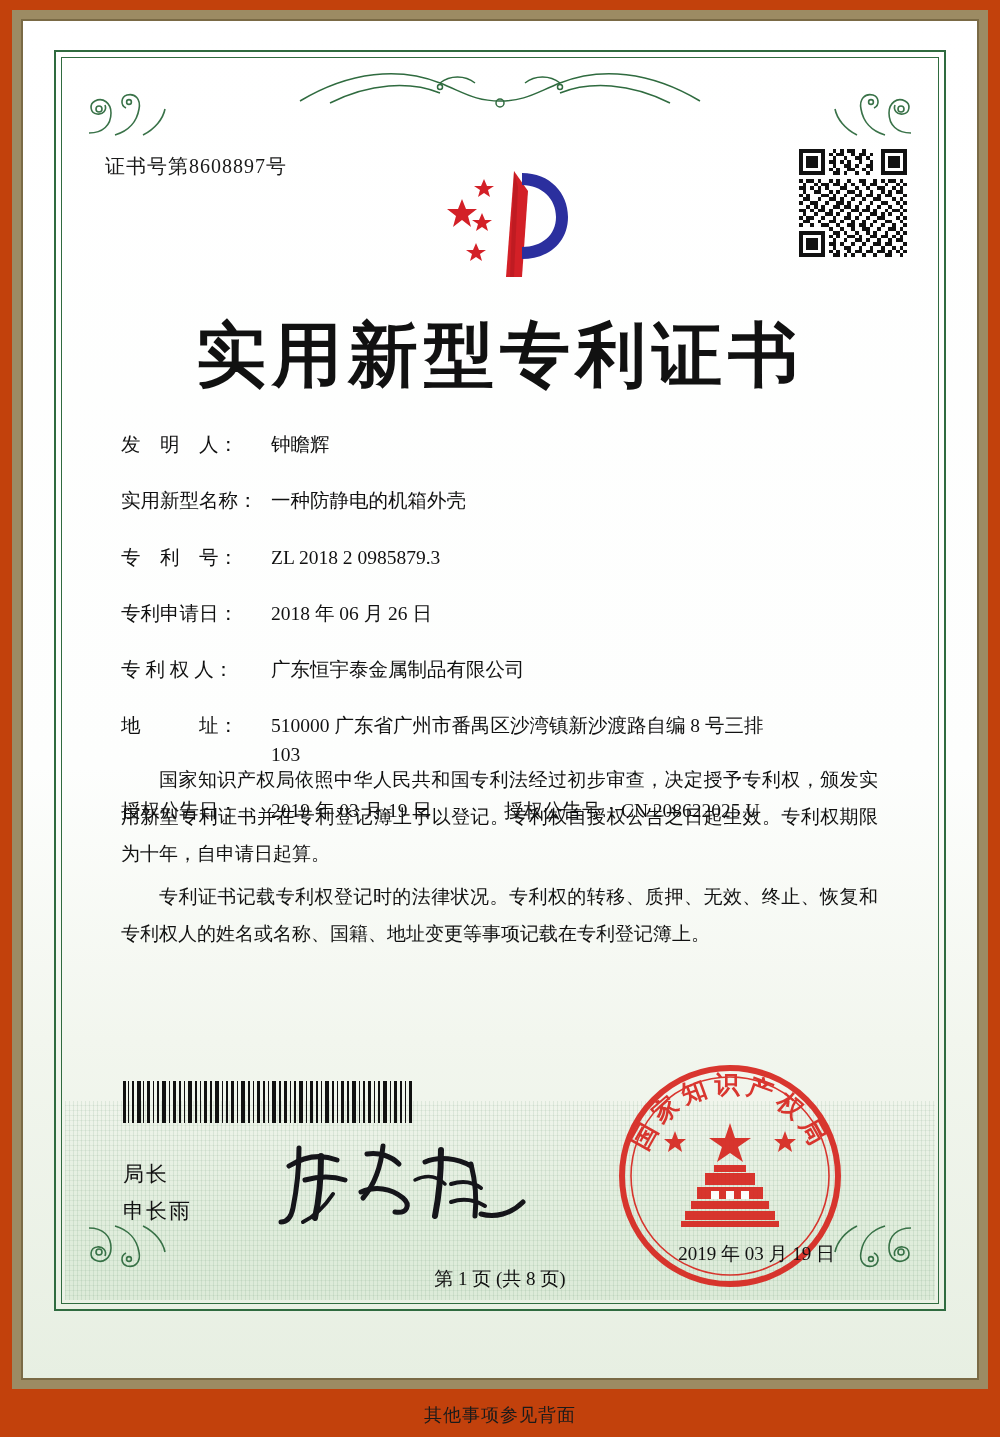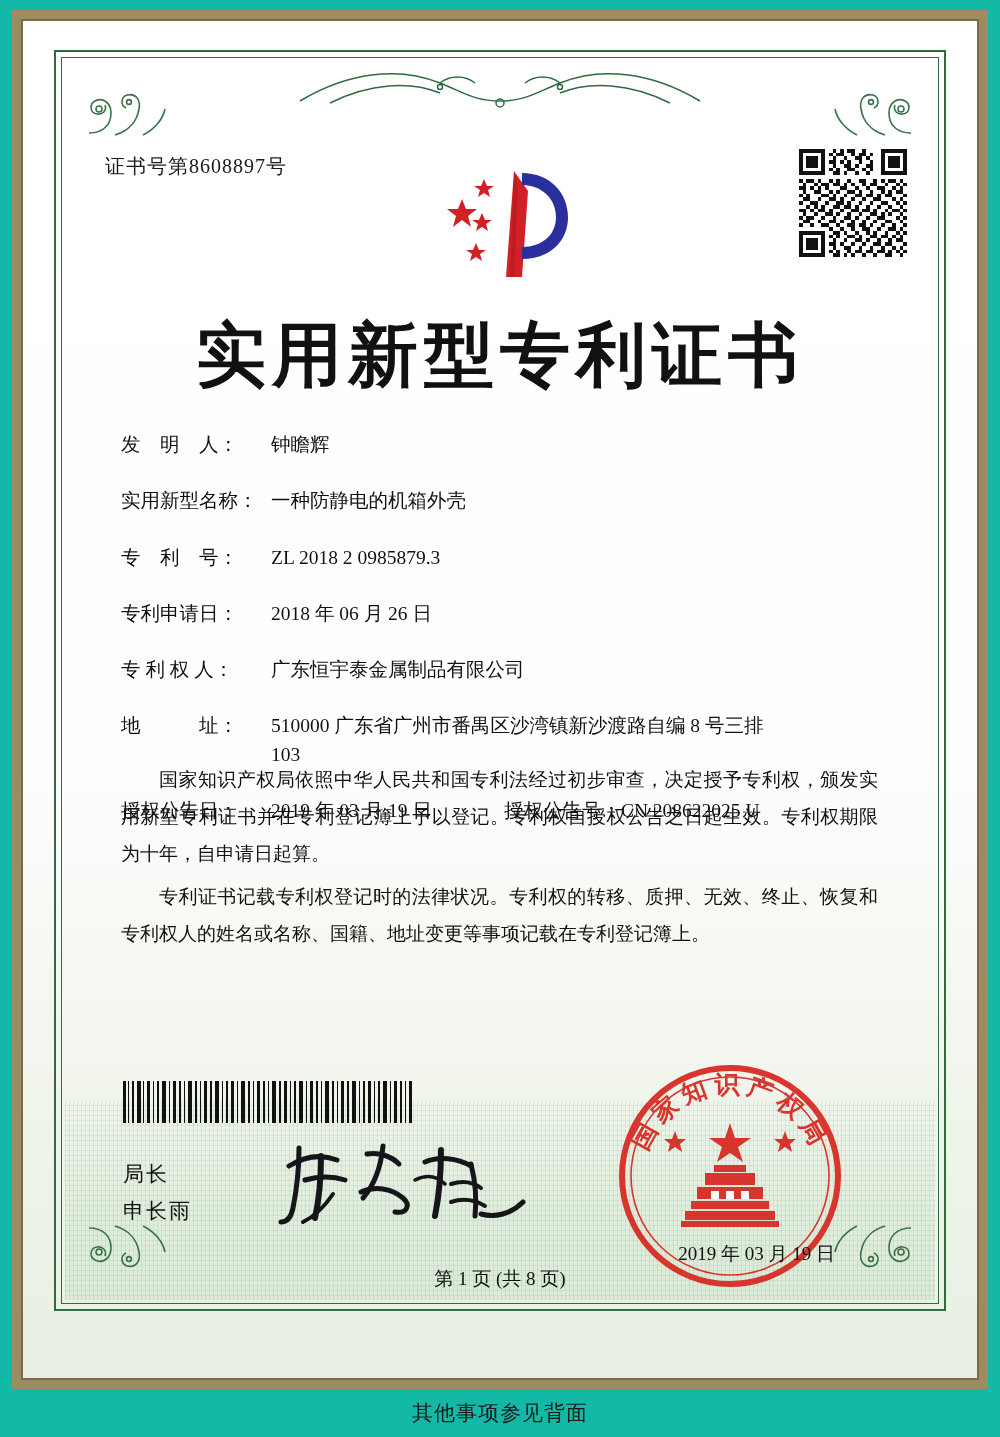--- a/index.html
+++ b/index.html
@@ -12,21 +12,21 @@
     height: 1437px;
     font-family: "Liberation Serif", "DejaVu Serif", serif;
     overflow: hidden;
   }
 
   
   .page {
     position: relative;
     width: 1000px;
     height: 1437px;
-    background: #14b8a6;
+    background: #c2410c;
     box-sizing: border-box;
     padding-left: 20px;
   }
 
   
   .frame-outer {
     position: absolute;
     left: 12px;
     top: 10px;
     right: 12px;
@@ -255,21 +255,21 @@
     bottom: 8px;
     text-align: center;
     font-size: 19px;
     color: #111;
   }
   .back-note {
     position: absolute;
     left: 0; right: 0;
     bottom: 10px;
     text-align: center;
-    font-size: 21px;
+    font-size: 18px;
     color: #1a1a1a;
     letter-spacing: 1px;
   }
 </style>
 </head>
 <body>
 
 <div class="page">
   <div class="frame-outer">
     <div class="frame-green"></div>

